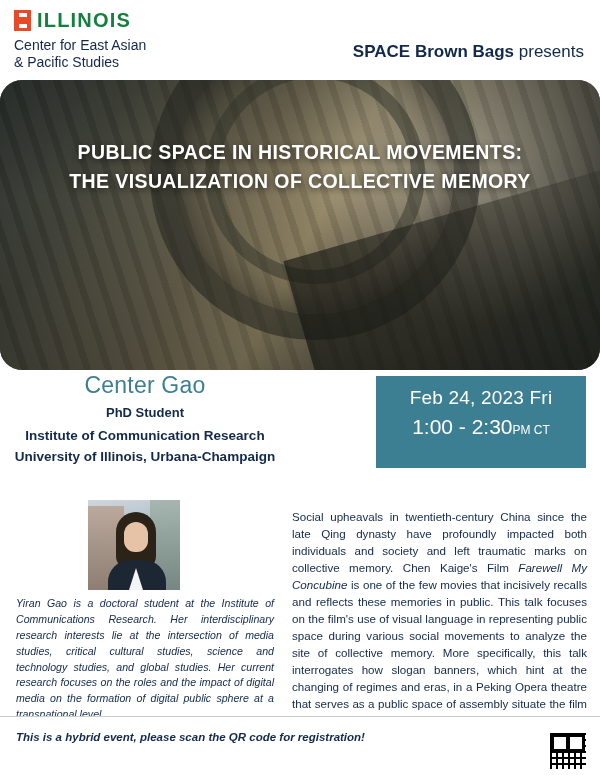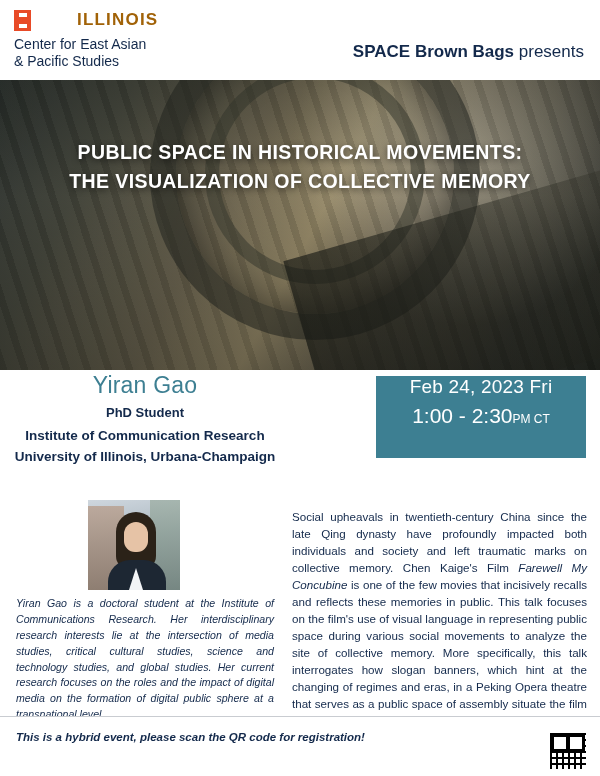--- a/index.html
+++ b/index.html
@@ -43,24 +43,23 @@
     background: #ffffff;
   }
   .ill-mark::after {
     content: "";
     position: absolute;
     left: 4.5px; top: 7px;
     width: 8px; height: 7px;
     background: #E84A27;
   }
   .illinois-word {
-    font-size: 17px; font-weight: bold;
+    font-size: 20px; font-weight: bold;
     letter-spacing: 1.2px;
-    color: #a16207;
-    margin-left: 40px;
+    color: #15803d;
   }
   .center-name {
     margin-top: 5px;
     font-size: 14px;
     line-height: 1.22;
     color: #13294B;
   }
   .presents {
     position: absolute;
     right: 16px; top: 42px;
@@ -70,20 +69,21 @@
   }
   .presents b { font-weight: bold; }
   .presents span { font-weight: normal; }
 
   
   .hero {
     position: absolute; top: 80px; left: 0;
     width: 600px; height: 290px;
     overflow: hidden;
     background: #6a6256;
+    border-radius: 22px;
   }
   .hero-bg {
     position: absolute; inset: 0;
     background:
       radial-gradient(circle at 78% 24%, rgba(255,243,214,0.55) 0%, rgba(140,118,86,0.0) 34%),
       linear-gradient(118deg, #2e3431 0%, #4b4c40 18%, #7d7257 38%, #b3a074 52%, #6d6450 68%, #3a3a33 86%, #22251f 100%);
     filter: saturate(0.9);
   }
   .hero-bands {
     position: absolute; inset: 0;
@@ -211,24 +211,25 @@
     font-style: italic;
     color: #13294B;
     line-height: 1.5;
     text-align: justify;
   }
 
   
   .datebox {
     position: absolute;
     left: 376px; top: 376px;
-    width: 210px; height: 82px;
+    width: 210px; height: 92px;
     background: #3d7f92;
     color: #ffffff;
     text-align: center;
+    padding-top: 11px;
   }
   .datebox .d1 {
     font-size: 19px;
     letter-spacing: 0.2px;
   }
   .datebox .d2 {
     margin-top: 6px;
     font-size: 21px;
   }
   .datebox .d2 .ampm {
@@ -319,21 +320,21 @@
     <div class="hero-bands"></div>
     <div class="hero-wheel"></div>
     <div class="hero-wheel2"></div>
     <div class="hero-diag"></div>
     <div class="hero-shade"></div>
     <div class="hero-title" style="white-space: pre-line;">PUBLIC SPACE IN HISTORICAL MOVEMENTS:
 THE VISUALIZATION OF COLLECTIVE MEMORY</div>
   </div>
 
   <div class="speaker">
-    <div class="speaker-name">Yiran Gao</div>
+    <div class="speaker-name">Center Gao</div>
     <div class="speaker-role">PhD Student</div>
     <div class="speaker-affil" style="white-space: pre-line;">Institute of Communication Research
 University of Illinois, Urbana-Champaign</div>
     <div class="portrait">
       <div class="sky"></div>
       <div class="bldg"></div>
       <div class="bldg2"></div>
       <div class="hair"></div>
       <div class="face"></div>
       <div class="body"></div>

